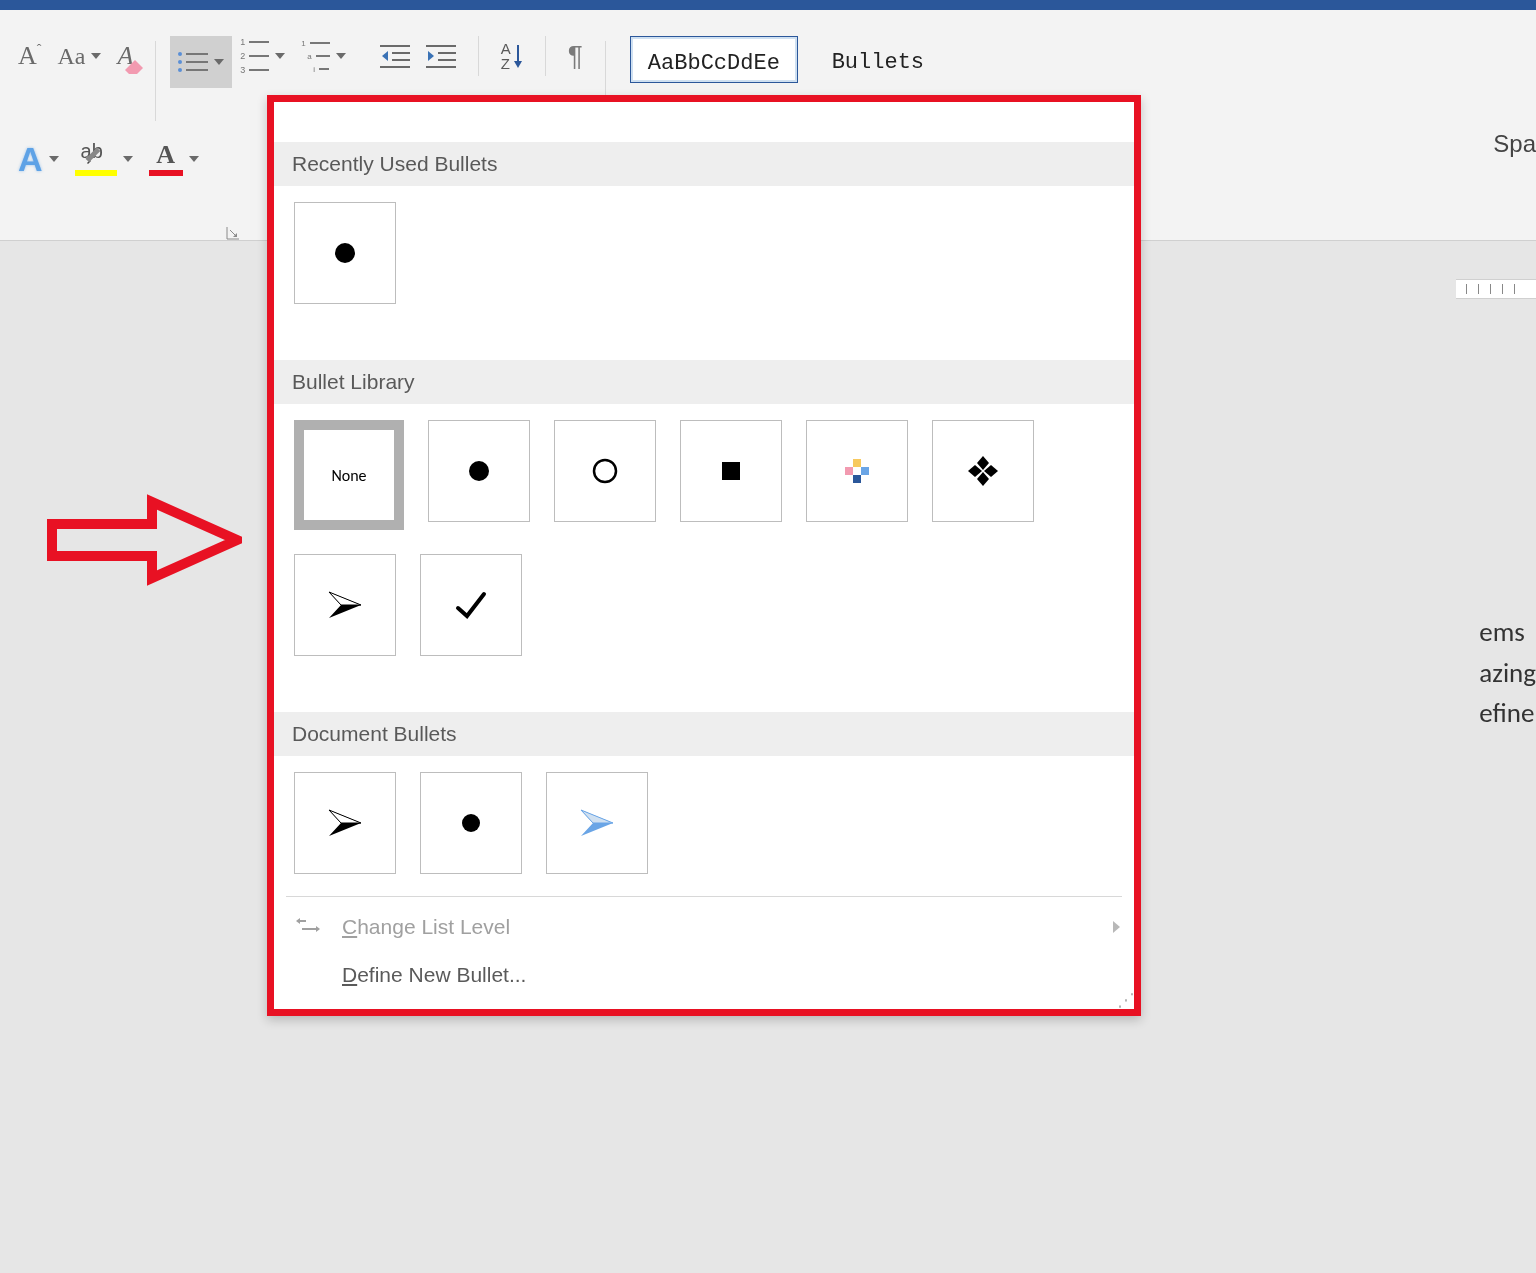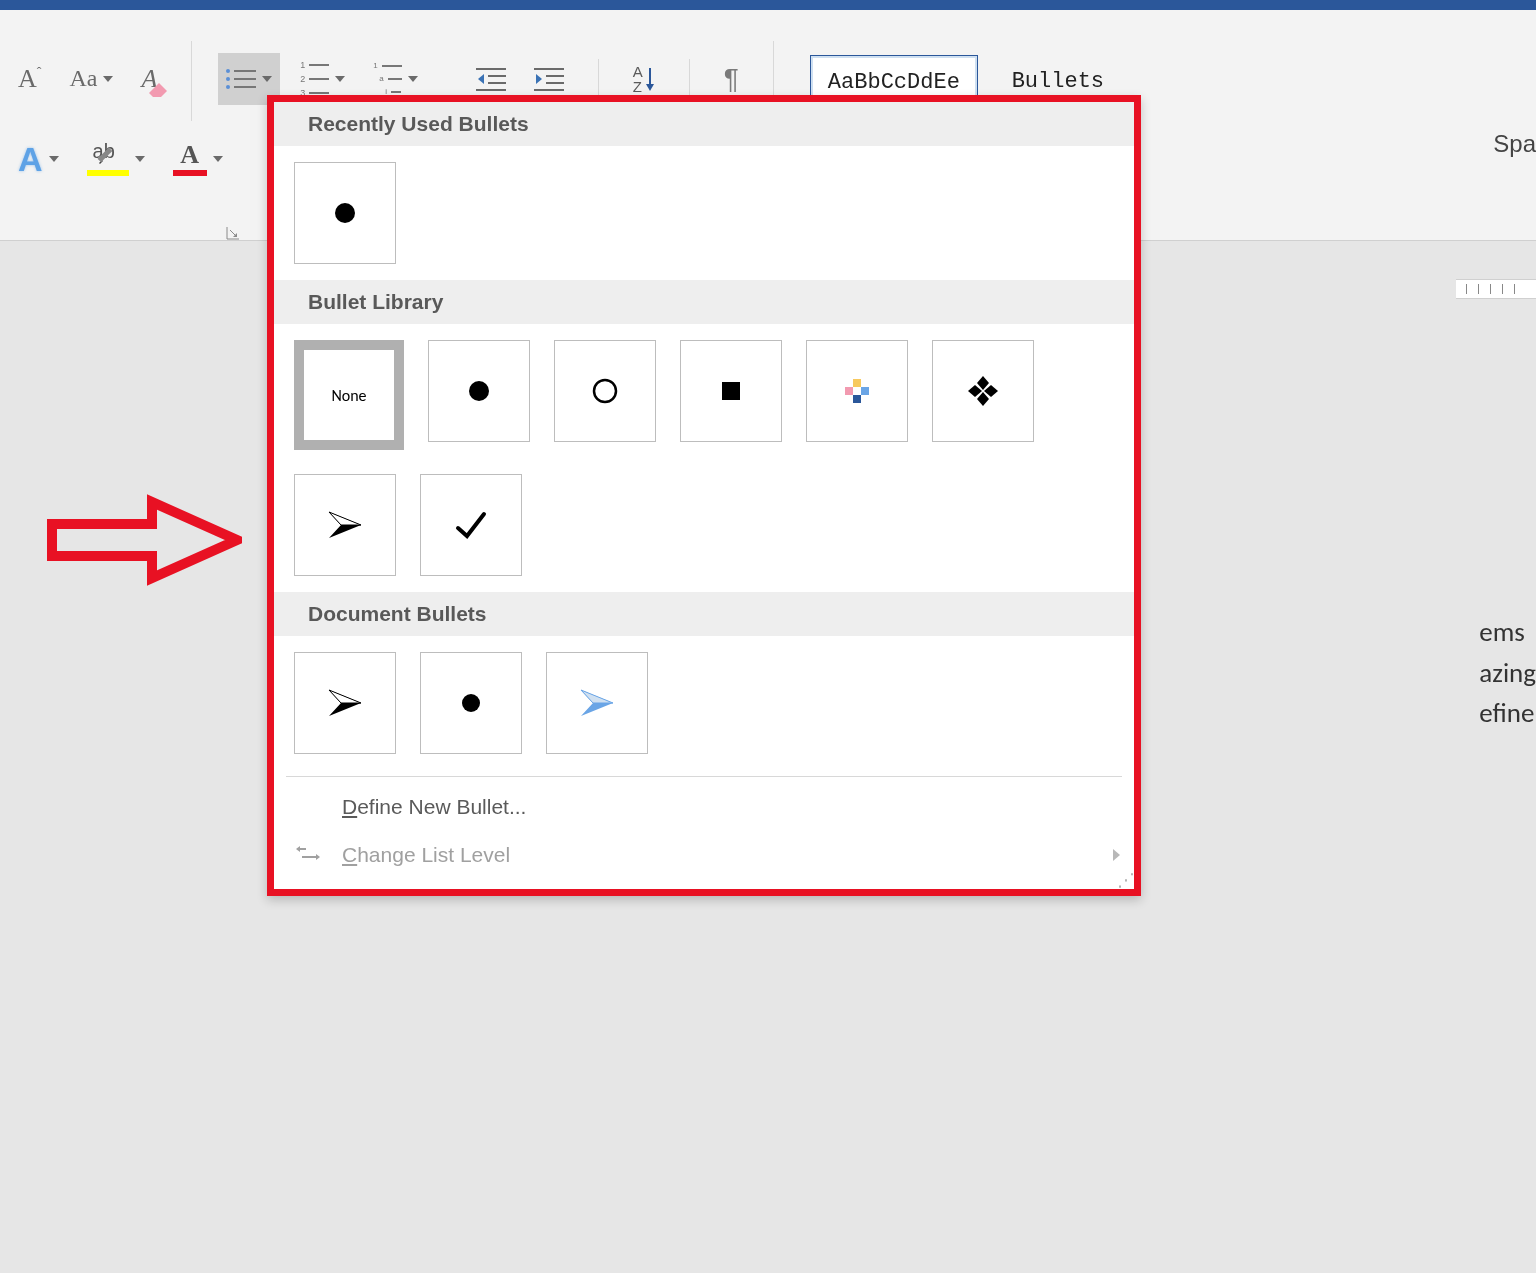--- a/index.html
+++ b/index.html
@@ -1,18 +1,18 @@
 <!DOCTYPE html>
 <html><head>
 <meta charset="utf-8">
 <style>
   html,body{margin:0;padding:0;font-family:"Segoe UI",Arial,sans-serif;background:#e6e6e6;}
   .titlebar{height:10px;background:#2b579a;}
   .ribbon{background:#f3f3f3;border-bottom:1px solid #d0d0d0;position:relative;height:230px;}
-  .ribbon-row{display:flex;align-items:center;padding:36px 10px 0 10px;gap:12px;}
+  .ribbon-row{display:flex;align-items:flex-start;padding:36px 10px 0 10px;gap:0;}
   .rb-btn{display:inline-flex;align-items:center;justify-content:center;height:40px;padding:0 8px;color:#6a6a6a;position:relative;}
   .rb-sep{width:1px;background:#d8d8d8;height:80px;margin:5px 14px 0 14px;}
   .caret{width:0;height:0;border-left:5px solid transparent;border-right:5px solid transparent;border-top:6px solid #6a6a6a;margin-left:6px;}
   .font-glyph{font-size:26px;color:#6a6a6a;font-family:"Times New Roman",serif;}
   .font-glyph .sup{font-size:14px;vertical-align:super;}
   .txteff{font-family:"Segoe UI",sans-serif;font-size:34px;font-weight:700;color:#5ea2e6;text-shadow:0 0 3px rgba(94,162,230,.6);}
   .hl-pen{position:relative;width:30px;height:26px;}
   .hl-pen .ab{font-size:20px;color:#555;position:absolute;top:-2px;left:0;}
   .hl-pen .pen{position:absolute;left:4px;top:1px;}
   .hl-bar{height:6px;background:#ffff00;width:42px;margin-top:2px;}
@@ -30,21 +30,21 @@
   .style-box{border:1px solid #c8c8c8;background:#fff;padding:14px 8px 6px 8px;text-align:center;width:150px;}
   .style-box.sel{border:1px solid #2b579a;box-shadow:inset 0 0 0 2px #cfe0f1;}
   .style-sample{font-family:Liberation Mono, monospace;font-size:22px;color:#222;}
   .dlg-launcher{position:absolute;left:225px;top:215px;width:16px;height:16px;}
 
   
   .anno-arrow{position:absolute;left:42px;top:490px;width:200px;height:100px;pointer-events:none;}
 
   
   .dropdown{position:absolute;left:267px;top:95px;width:860px;background:#ffffff;border:7px solid #e81123;box-shadow:0 4px 10px rgba(0,0,0,.2);padding-bottom:10px;}
-  .dd-section-hdr{background:#eeeeee;font-size:21px;font-weight:700;color:#595959;padding:10px 34px;}
+  .dd-section-hdr{background:#eeeeee;font-size:21px;font-weight:400;color:#595959;padding:10px 18px;margin-top:40px;}
   .dd-grid{display:flex;flex-wrap:wrap;gap:24px;padding:16px 20px;}
   .bullet-tile{width:100px;height:100px;border:1px solid #bdbdbd;background:#fff;display:flex;align-items:center;justify-content:center;font-size:22px;color:#000;font-family:"Calibri",sans-serif;}
   .bullet-tile.sel{border:10px solid #b0b0b0;width:90px;height:90px;}
   .bullet-tile .none{font-size:16px;}
   .dd-sep{height:1px;background:#d8d8d8;margin:6px 12px;}
   .dd-menuitem{display:flex;align-items:center;gap:20px;padding:12px 22px;font-size:21px;color:#5a5a5a;position:relative;}
   .dd-menuitem.disabled{color:#a0a0a0;}
   .dd-menuitem .u{text-decoration:underline;}
   .dd-menuitem .sub-caret{position:absolute;right:14px;top:50%;transform:translateY(-50%);width:0;height:0;border-top:6px solid transparent;border-bottom:6px solid transparent;border-left:7px solid #b8b8b8;}
   .resize-grip{position:absolute;right:2px;bottom:-2px;color:#b0b0b0;font-size:18px;letter-spacing:-3px;}
@@ -313,36 +313,36 @@
     <div class="bullet-tile">
       <svg width="40" height="34">
         <polygon points="4,4 36,17 4,30 16,17" fill="#6aa5e6"></polygon>
         <polygon points="4,4 36,17 16,17" fill="#cfe0f1" stroke="#6aa5e6" stroke-width="1"></polygon>
       </svg>
     </div>
   </div>
 
   <div class="dd-sep"></div>
 
-  <div class="dd-menuitem">
-    <span style="width:26px;"></span>
-    <span><span class="u">D</span><span>efine New Bullet...</span></span>
-  </div>
-
   <div class="dd-menuitem disabled">
     <svg width="26" height="20" viewBox="0 0 26 20">
       <line x1="2" y1="4" x2="10" y2="4" stroke="#a0a0a0" stroke-width="2"></line>
       <polygon points="0,4 4,1 4,7" fill="#a0a0a0"></polygon>
       <line x1="6" y1="12" x2="22" y2="12" stroke="#a0a0a0" stroke-width="2"></line>
       <polygon points="24,12 20,9 20,15" fill="#a0a0a0"></polygon>
     </svg>
     <span><span class="u">C</span><span>hange List Level</span></span>
     <span class="sub-caret"></span>
   </div>
 
+  <div class="dd-menuitem">
+    <span style="width:26px;"></span>
+    <span><span class="u">D</span><span>efine New Bullet...</span></span>
+  </div>
+
   <span class="resize-grip">⋰</span>
 </div>
 
 <div class="doc-fragments">
   <div>ems</div>
   <div>azing</div>
   <div>efine</div>
 </div>
 
 </body></html>

